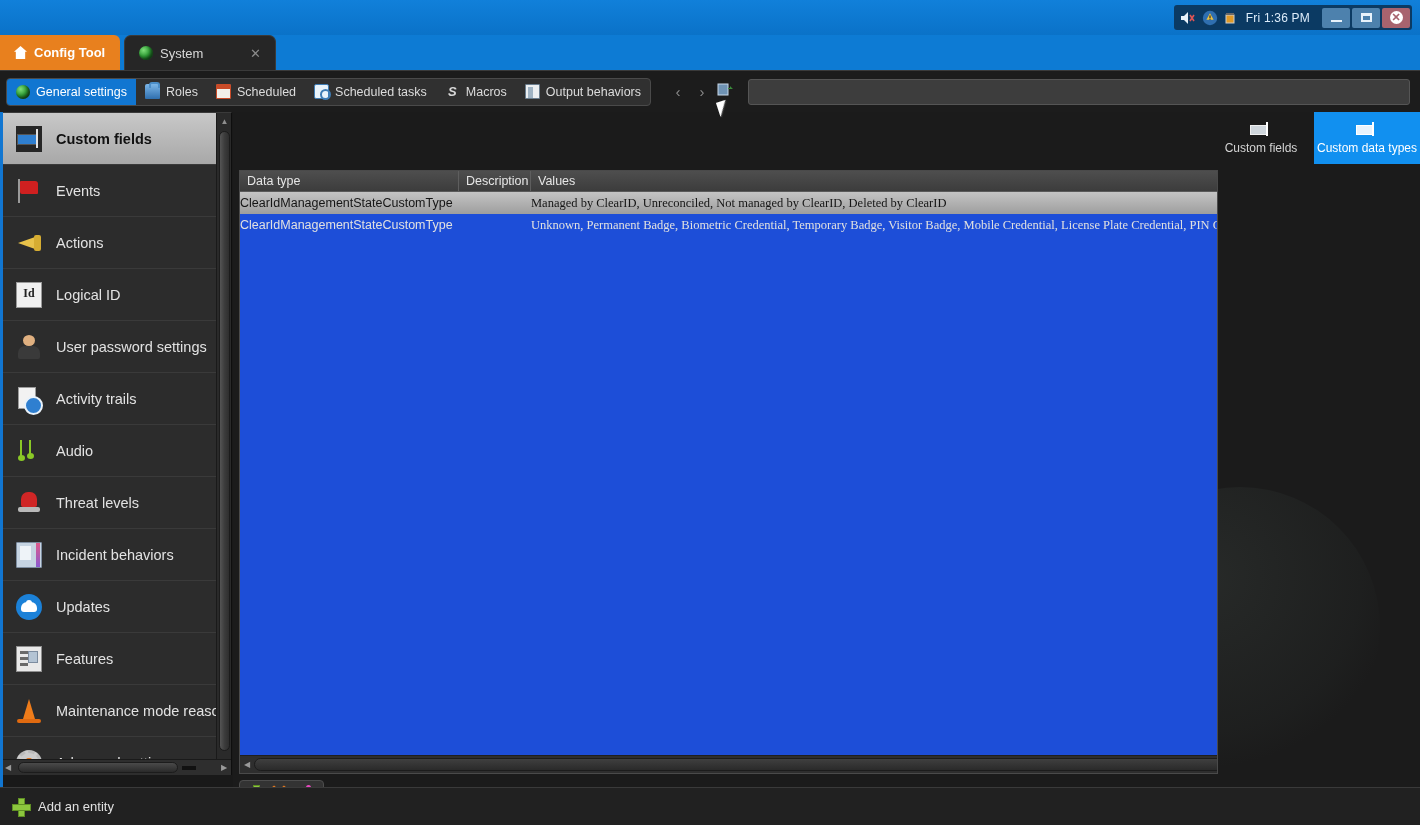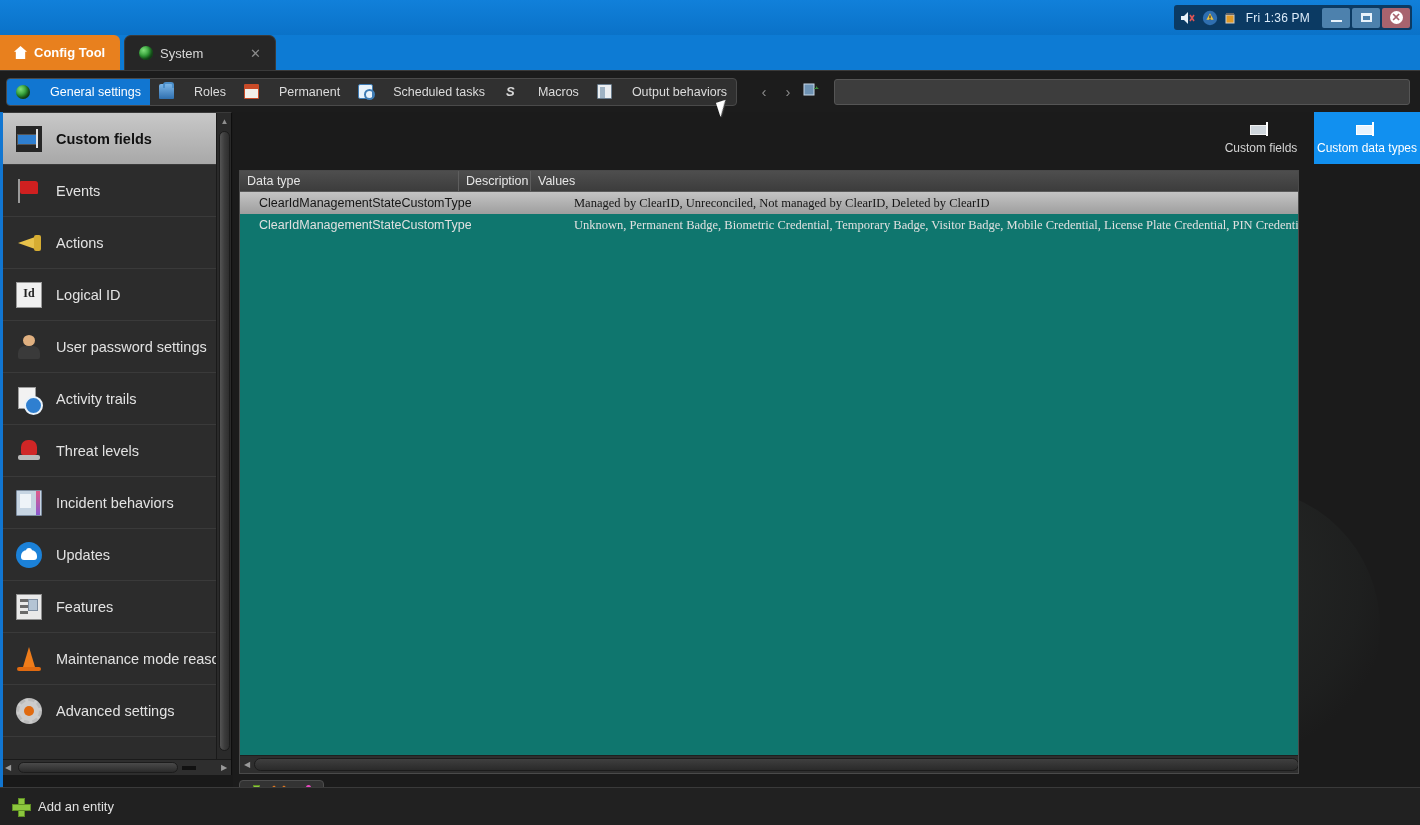--- a/index.html
+++ b/index.html
@@ -105,21 +105,21 @@
   }
   .ribgroup {
     display: flex; align-items: center;
     height: 28px;
     background: #303030;
     border: 1px solid #4a4a4a;
     border-radius: 4px;
     overflow: hidden;
   }
   .ribitem {
-    display: flex; align-items: center; gap: 20px;
+    display: flex; align-items: center; gap: 6px;
     height: 26px; padding: 0 9px;
     color: #dcdcdc; font-size: 12.5px;
     white-space: nowrap; cursor: pointer;
   }
   .ribitem.active { background: #1176d1; color: #fff; }
   .navgrp {
     display: flex; align-items: center; gap: 6px;
     margin-left: 14px; padding: 0 4px;
   }
   .navarrow { color: #8a8a8a; font-size: 15px; cursor: pointer; width: 18px; text-align: center; }
@@ -272,22 +272,22 @@
   }
   .cf-tab.active { background: #1190f0; color: #fff; }
   .cf-ico { width: 22px; height: 14px; position: relative; }
   .cf-ico:before{content:"";position:absolute;left:0;top:3px;width:15px;height:8px;background:#cfd6dc;border:1px solid #f0f0f0;}
   .cf-ico:after{content:"";position:absolute;left:16px;top:0;width:2px;height:14px;background:#fff;box-shadow:-3px -5px 0 -2px #fff, -3px 5px 0 -2px #fff;}
   .cf-tab.active .cf-ico:before{ background:#e8f3fd; border-color:#fff; }
 
   
   .grid-wrap {
     position: absolute; top: 58px; left: 6px;
-    width: 1060px; height: 604px;
-    background: #0f766e;
+    width: 979px; height: 604px;
+    background: #1d4ed8;
     border: 1px solid #4a4a4a;
     overflow: hidden;
   }
   .grid-head {
     display: flex; height: 21px;
     background: linear-gradient(180deg,#4e4e4e 0%, #3c3c3c 100%);
     border-bottom: 1px solid #5a5a5a;
     color: #e6e6e6; font-size: 12.5px;
   }
   .gh {
@@ -302,21 +302,21 @@
   .grid-rows { position: absolute; top: 21px; left: 0; right: 0; bottom: 20px; overflow: hidden; }
   .grow {
     display: flex; height: 22px; align-items: center;
     font-size: 12.5px; color: #e0e0e0;
     white-space: nowrap;
   }
   .grow.selected {
     background: linear-gradient(180deg,#c4c4c4 0%, #9e9e9e 100%);
     color: #151515;
   }
-  .gc { padding-left: 7px; overflow: hidden; white-space: nowrap; margin-left: 12px; }
+  .gc { overflow: hidden; white-space: nowrap; }
   .gc.c1 { width: 219px; }
   .gc.c2 { width: 72px; }
   .gc.c3 { flex: 1; font-family: Liberation Serif, serif; }
 
   
   .h-scroll-grid {
     position: absolute; bottom: 0; left: 0;
     width: 1173px; height: 18px;
     background: #2e2e2e; border-top: 1px solid #1f1f1f;
     display: flex; align-items: center;
@@ -434,21 +434,21 @@
       <div class="ribitem active">
         <span class="globe-ico"></span>
         <span>General settings</span>
       </div>
       <div class="ribitem">
         <span class="ic ic-roles"></span>
         <span>Roles</span>
       </div>
       <div class="ribitem">
         <span class="ic ic-sched"></span>
-        <span>Permanent</span>
+        <span>Scheduled</span>
       </div>
       <div class="ribitem">
         <span class="ic ic-schedtask"></span>
         <span>Scheduled tasks</span>
       </div>
       <div class="ribitem">
         <span class="ic ic-macro">S</span>
         <span>Macros</span>
       </div>
       <div class="ribitem">
@@ -492,20 +492,24 @@
           <span class="side-ico si-logical"></span>
           <span>Logical ID</span>
         </div>
         <div class="side-item">
           <span class="side-ico si-user"></span>
           <span>User password settings</span>
         </div>
         <div class="side-item">
           <span class="side-ico si-activity"></span>
           <span>Activity trails</span>
+        </div>
+        <div class="side-item">
+          <span class="side-ico si-audio"></span>
+          <span>Audio</span>
         </div>
         <div class="side-item">
           <span class="side-ico si-threat"></span>
           <span>Threat levels</span>
         </div>
         <div class="side-item">
           <span class="side-ico si-incident"></span>
           <span>Incident behaviors</span>
         </div>
         <div class="side-item">

